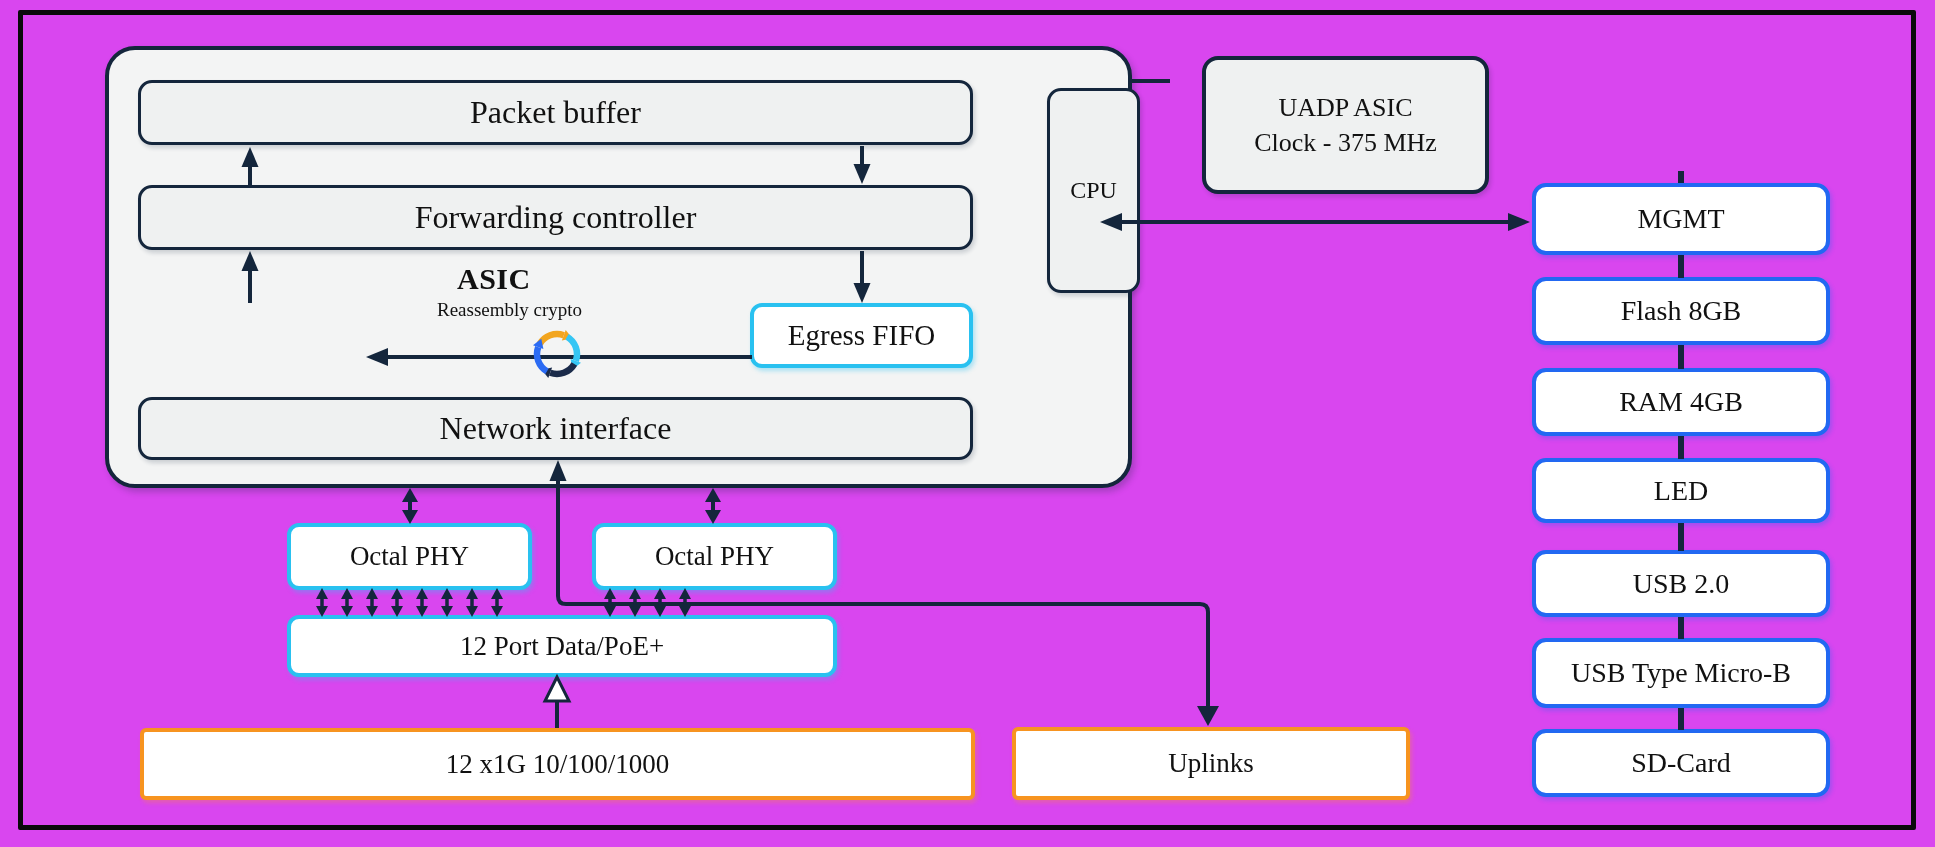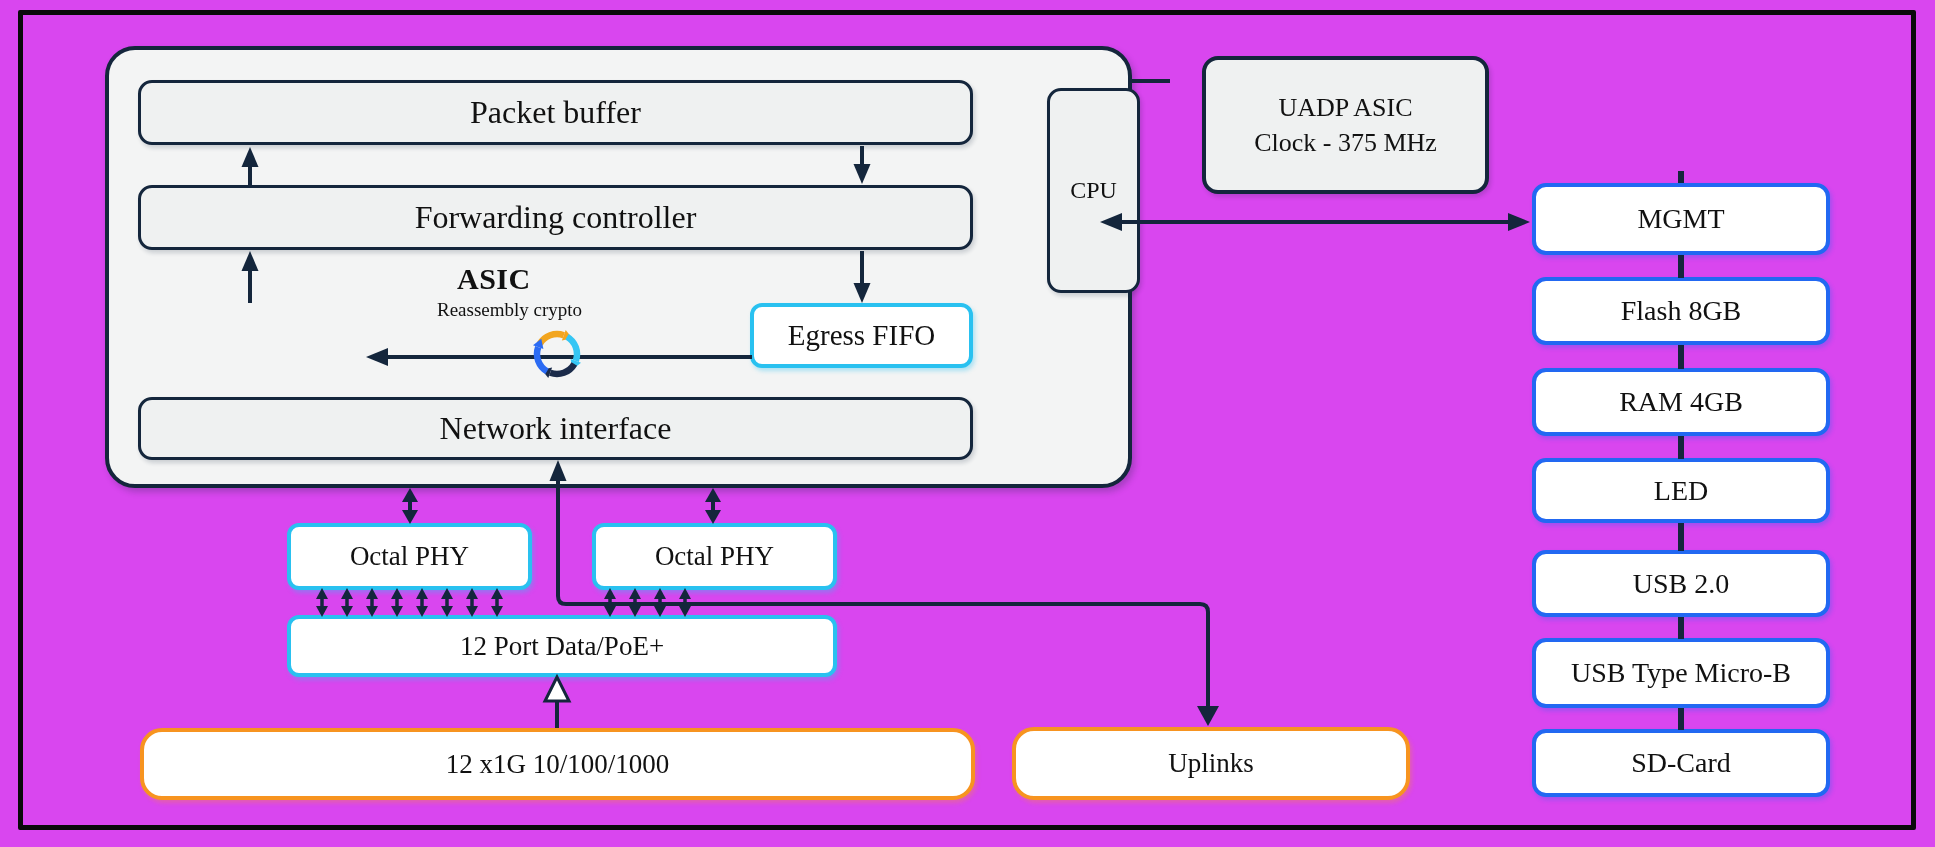--- a/index.html
+++ b/index.html
@@ -23,21 +23,21 @@
   }
   .cyan-box{
     background:#ffffff;border:4px solid var(--accent-cyan);border-radius:12px;
     font-size:29px;box-shadow:2px 3px 4px rgba(41,193,240,0.35);
   }
   .blue-box{
     background:#ffffff;border:4px solid var(--accent-blue);border-radius:14px;
     font-size:28px;box-shadow:2px 3px 4px rgba(34,104,242,0.30);
   }
   .orange-box{
-    background:#ffffff;border:4px solid var(--accent-orange);border-radius:22px;
+    background:#ffffff;border:4px solid var(--accent-orange);border-radius:6px;
     font-size:27px;box-shadow:2px 3px 4px rgba(247,148,32,0.30);
   }
   .asic-title{font-size:30px;font-weight:bold;letter-spacing:0.5px;}
   .asic-sub{font-size:19px;}
   .clock-box{flex-direction:column;font-size:26px;line-height:1.35;border-radius:16px;border-width:4px;}
   svg.overlay{position:absolute;left:0;top:0;pointer-events:none;z-index:6;}
   .ln{stroke:var(--line-navy);fill:none;}
   .tri{fill:var(--line-navy);stroke:none;}
   .lbl{pointer-events:none;}
 </style>

